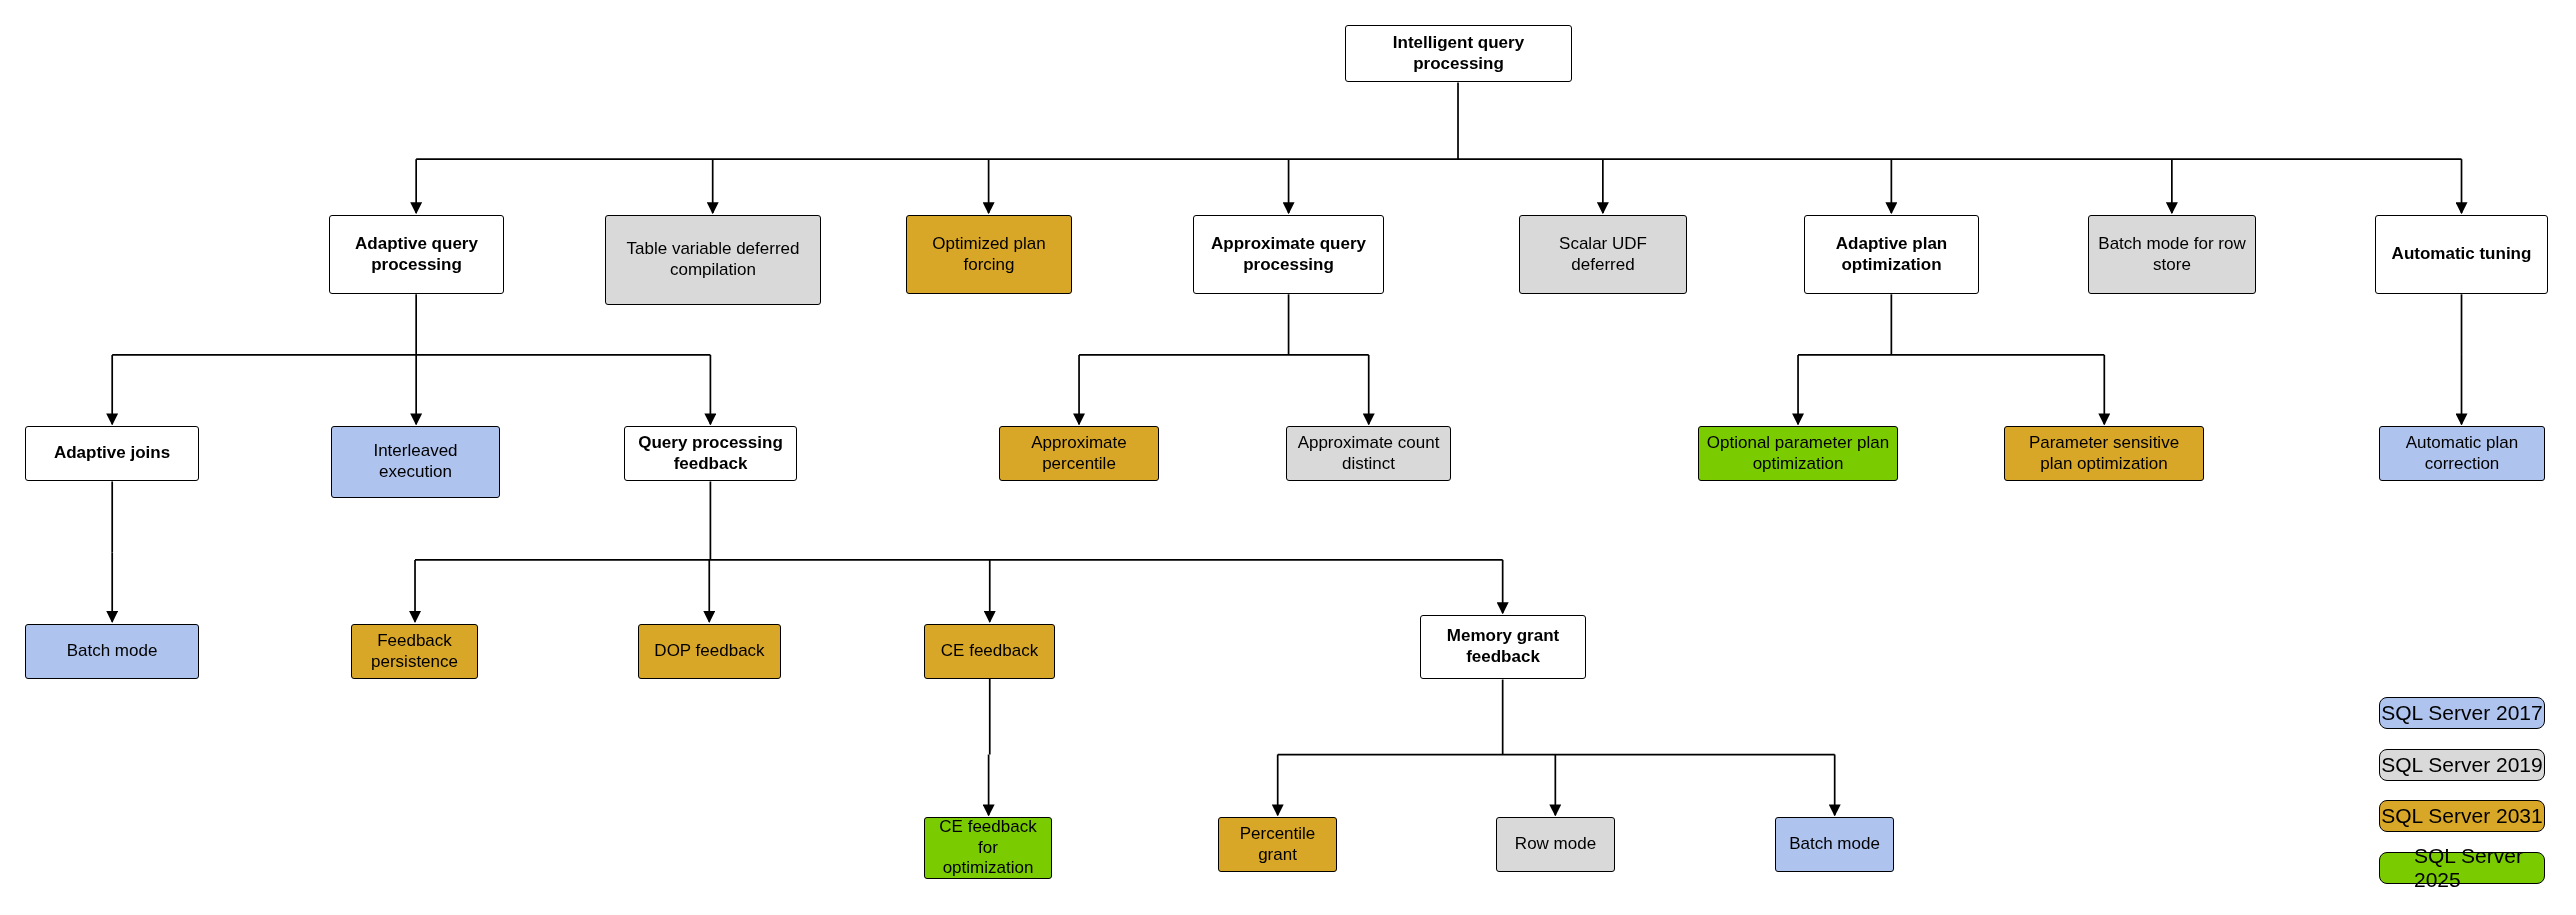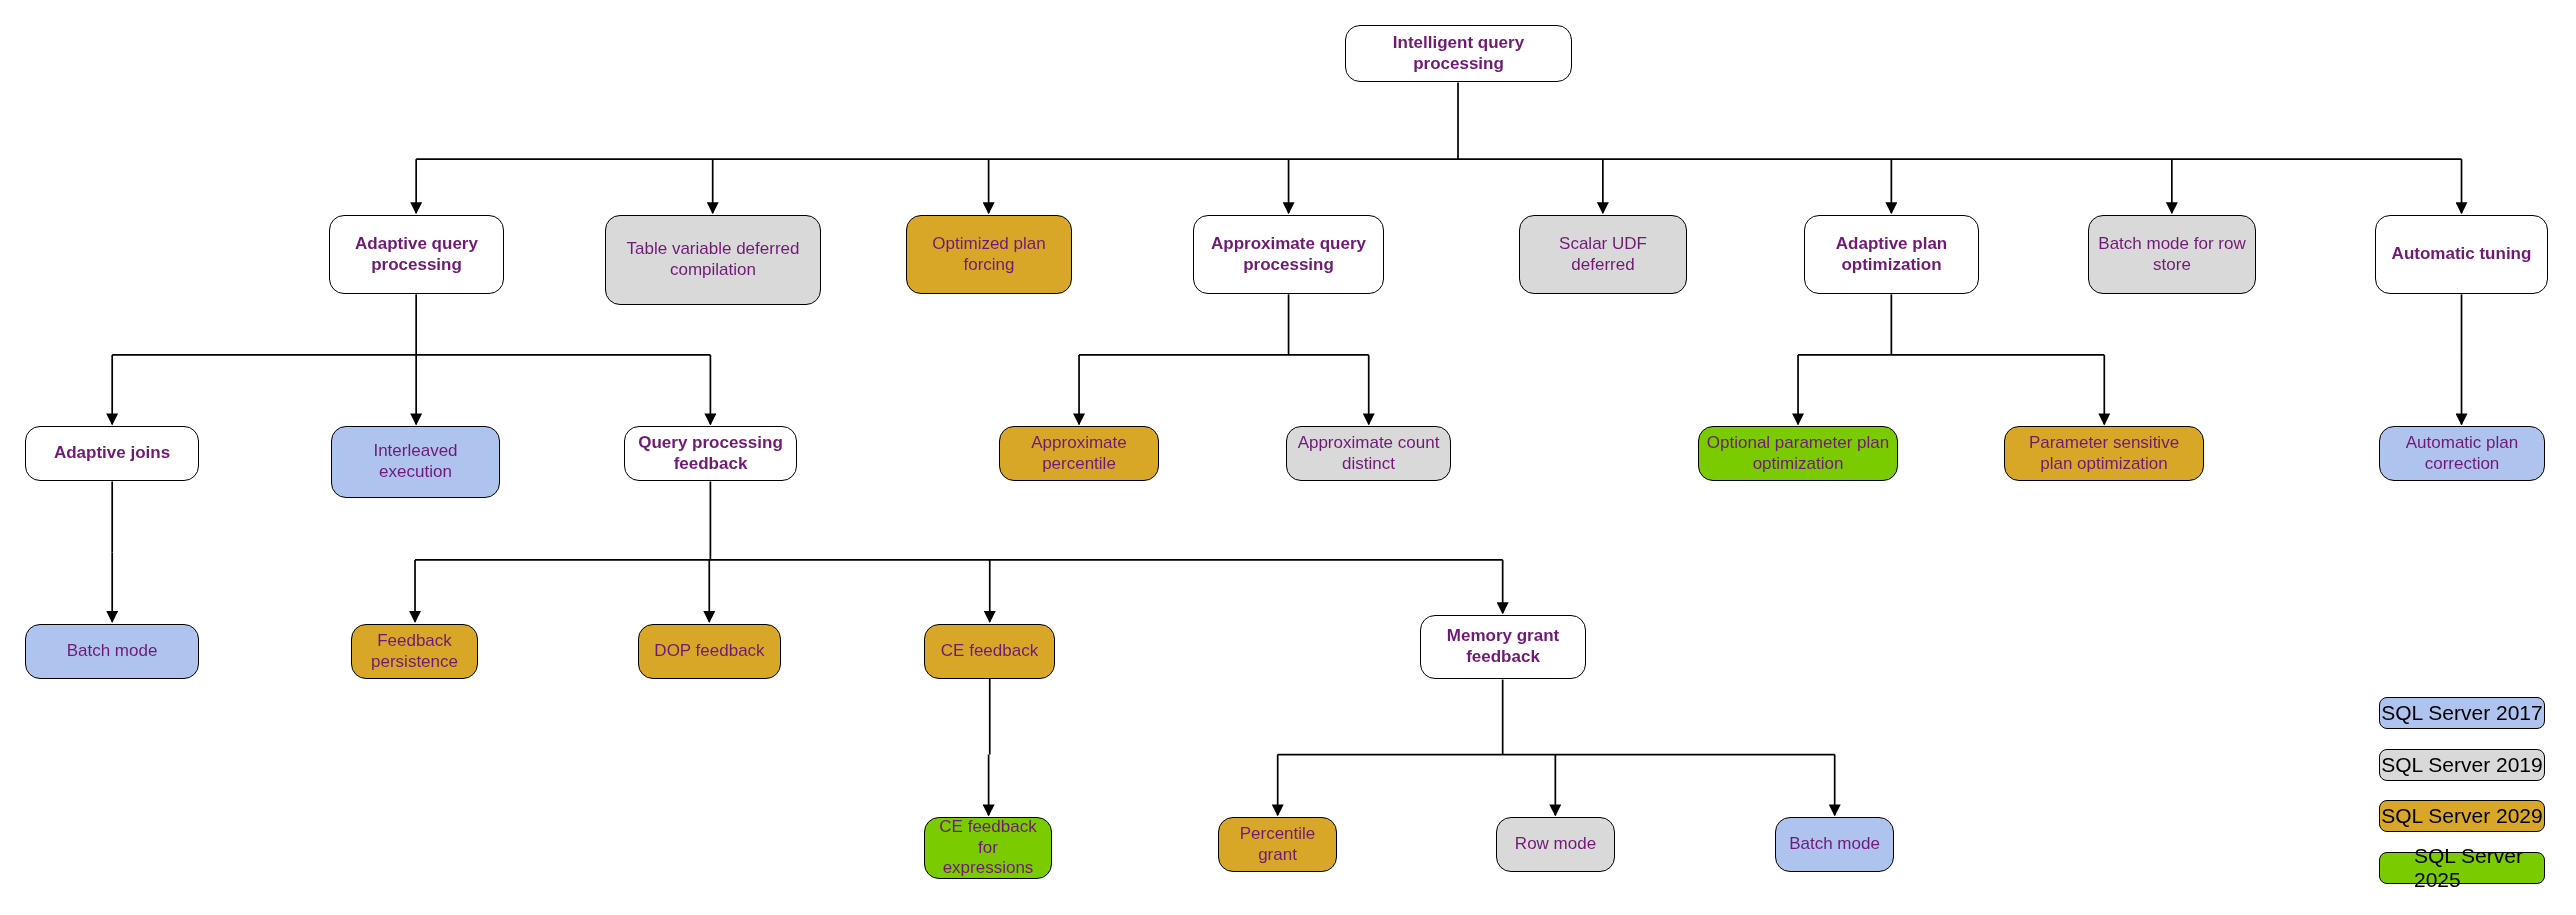--- a/index.html
+++ b/index.html
@@ -20,27 +20,27 @@
     left: 0;
     top: 0;
     width: 2576px;
     height: 916px;
     pointer-events: none;
   }
   .node {
     position: absolute;
     box-sizing: border-box;
     border: 1.7px solid #000000;
-    border-radius: 15px;
+    border-radius: 3px;
     background: #ffffff;
     display: flex;
     align-items: center;
     justify-content: center;
     text-align: center;
-    color: #701a75;
+    color: #000000;
     font-size: 17px;
     line-height: 1.22;
     padding: 2.3px 5.7px;
     z-index: 2;
   }
   .node.bold { font-weight: bold; }
   .legend-item {
     position: absolute;
     box-sizing: border-box;
     border: 1.7px solid #000000;
@@ -168,40 +168,40 @@
       <div class="node" style="left: 638px; top: 624px; width: 143px; height: 55px; background: rgb(217, 167, 39);">
         <span>DOP feedback</span>
       </div>
       <div class="node" style="left: 924px; top: 624px; width: 131px; height: 55px; background: rgb(217, 167, 39);">
         <span>CE feedback</span>
       </div>
       <div class="node bold" style="left: 1420px; top: 615px; width: 166px; height: 64px; background: rgb(255, 255, 255);">
         <span>Memory grant feedback</span>
       </div>
       <div class="node" style="left: 924px; top: 817px; width: 128px; height: 62px; background: rgb(122, 204, 0);">
-        <span>CE feedback for expressions</span>
+        <span>CE feedback for optimization</span>
       </div>
       <div class="node" style="left: 1218px; top: 817px; width: 119px; height: 55px; background: rgb(217, 167, 39);">
         <span>Percentile grant</span>
       </div>
       <div class="node" style="left: 1496px; top: 817px; width: 119px; height: 55px; background: rgb(217, 217, 217);">
         <span>Row mode</span>
       </div>
       <div class="node" style="left: 1775px; top: 817px; width: 119px; height: 55px; background: rgb(174, 195, 238);">
         <span>Batch mode</span>
       </div>
     </div>
   <div id="legend-layer">
       <div class="legend-item" style="left: 2379px; top: 697px; width: 166px; height: 32px; background: rgb(174, 195, 238);">
         <span>SQL Server 2017</span>
       </div>
       <div class="legend-item" style="left: 2379px; top: 749px; width: 166px; height: 32px; background: rgb(217, 217, 217);">
         <span>SQL Server 2019</span>
       </div>
       <div class="legend-item" style="left: 2379px; top: 800px; width: 166px; height: 32px; background: rgb(217, 167, 39);">
-        <span>SQL Server 2029</span>
+        <span>SQL Server 2031</span>
       </div>
       <div class="legend-item" style="left: 2379px; top: 852px; width: 166px; height: 32px; background: rgb(122, 204, 0); padding-left: 34px;">
         <span>SQL Server 2025</span>
       </div>
     </div>
 </div>
 
 
 </body></html>

